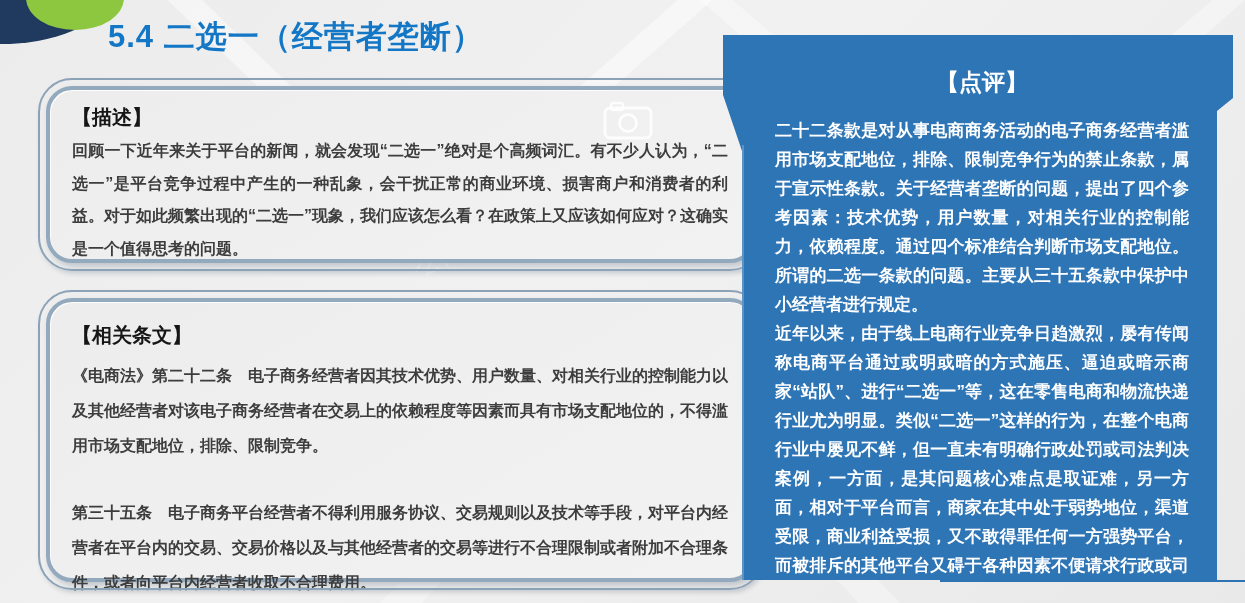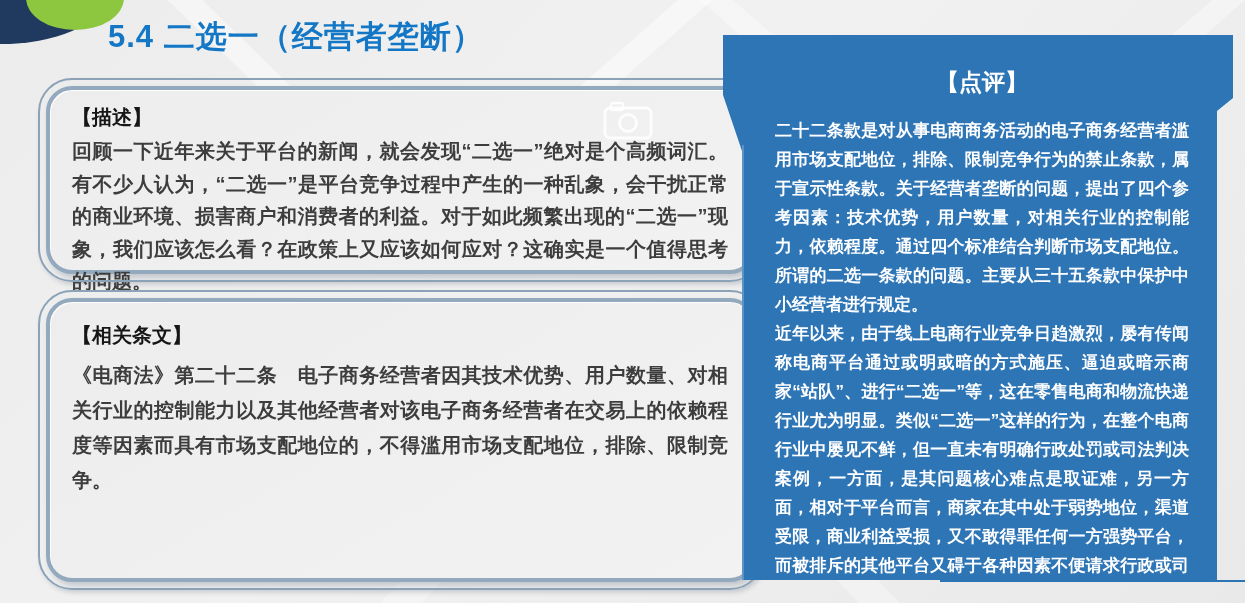--- a/index.html
+++ b/index.html
@@ -37,25 +37,25 @@
     background:linear-gradient(150deg,#ededed,#f2f2f2);
     border:4px solid #93a9bd;border-radius:26px;
     box-shadow:inset 1px 1px 0 rgba(255,255,255,.9),
                3px 4px 6px rgba(90,105,125,.30);
   }
   .box::before{
     content:"";position:absolute;inset:-12px;border:2px solid #8ca2b7;
     border-radius:34px;box-shadow:2px 3px 4px rgba(90,105,125,.22);
     pointer-events:none;
   }
-  .box-desc{left:46px;top:86px;width:656px;height:152px;padding:12px 24px 16px 22px;box-sizing:content-box;}
+  .box-desc{left:46px;top:86px;width:656px;height:152px;padding:12px 24px 5px 22px;box-sizing:content-box;}
   .box-law{left:46px;top:298px;width:656px;height:258px;padding:18px 24px 0 22px;}
   .box-heading{font-size:20px;font-weight:bold;color:#161616;line-height:30px;}
   .box-body{
-    font-size:20px;font-weight:600;color:#3d3d3d;line-height:32.5px;
+    font-size:16px;font-weight:600;color:#3d3d3d;line-height:32.5px;
     text-align:justify;word-break:break-all;margin-top:3px;
   }
   .box-law .box-body{line-height:35px;margin-top:8px;}
   .box-law .para2{margin-top:32px;}
   .camera{position:absolute;left:552px;top:10px;width:52px;height:42px;}
   
   .panel{
     position:absolute;left:723px;top:35px;width:510px;height:545px;z-index:5;
     background:#2e75b6;
     clip-path:polygon(0 0,510px 0,510px 63px,494px 76px,494px 545px,
@@ -94,20 +94,21 @@
     <svg class="camera" viewBox="0 0 52 42">
       <rect x="9" y="3" width="12" height="7" rx="2" fill="none" stroke="rgba(255,255,255,0.85)" stroke-width="2.4"></rect>
       <rect x="3" y="8" width="46" height="30" rx="5" fill="none" stroke="rgba(255,255,255,0.85)" stroke-width="2.8"></rect>
       <circle cx="26" cy="23" r="8.5" fill="none" stroke="rgba(255,255,255,0.85)" stroke-width="2.8"></circle>
     </svg>
   </div>
 
   <div class="box box-law">
     <div class="box-heading">【相关条文】</div>
     <div class="box-body para1">《电商法》第二十二条　电子商务经营者因其技术优势、用户数量、对相关行业的控制能力以及其他经营者对该电子商务经营者在交易上的依赖程度等因素而具有市场支配地位的，不得滥用市场支配地位，排除、限制竞争。</div>
+    <div class="box-body para2">第三十五条　电子商务平台经营者不得利用服务协议、交易规则以及技术等手段，对平台内经营者在平台内的交易、交易价格以及与其他经营者的交易等进行不合理限制或者附加不合理条件，或者向平台内经营者收取不合理费用。</div>
   </div>
 
   <div class="panel">
     <div class="panel-edge"></div>
     <div class="panel-inner">
       <div class="panel-heading">【点评】</div>
       <div class="panel-body">二十二条款是对从事电商商务活动的电子商务经营者滥用市场支配地位，排除、限制竞争行为的禁止条款，属于宣示性条款。关于经营者垄断的问题，提出了四个参考因素：技术优势，用户数量，对相关行业的控制能力，依赖程度。通过四个标准结合判断市场支配地位。所谓的二选一条款的问题。主要从三十五条款中保护中小经营者进行规定。</div>
       <div class="panel-body">近年以来，由于线上电商行业竞争日趋激烈，屡有传闻称电商平台通过或明或暗的方式施压、逼迫或暗示商家“站队”、进行“二选一”等，这在零售电商和物流快递行业尤为明显。类似“二选一”这样的行为，在整个电商行业中屡见不鲜，但一直未有明确行政处罚或司法判决案例，一方面，是其问题核心难点是取证难，另一方面，相对于平台而言，商家在其中处于弱势地位，渠道受限，商业利益受损，又不敢得罪任何一方强势平台，而被排斥的其他平台又碍于各种因素不便请求行政或司法机关介入调查。限制自由竞争之后，最终当然还得靠消费者来为这种平台垄断行为买单。</div>
     </div>
   </div>

